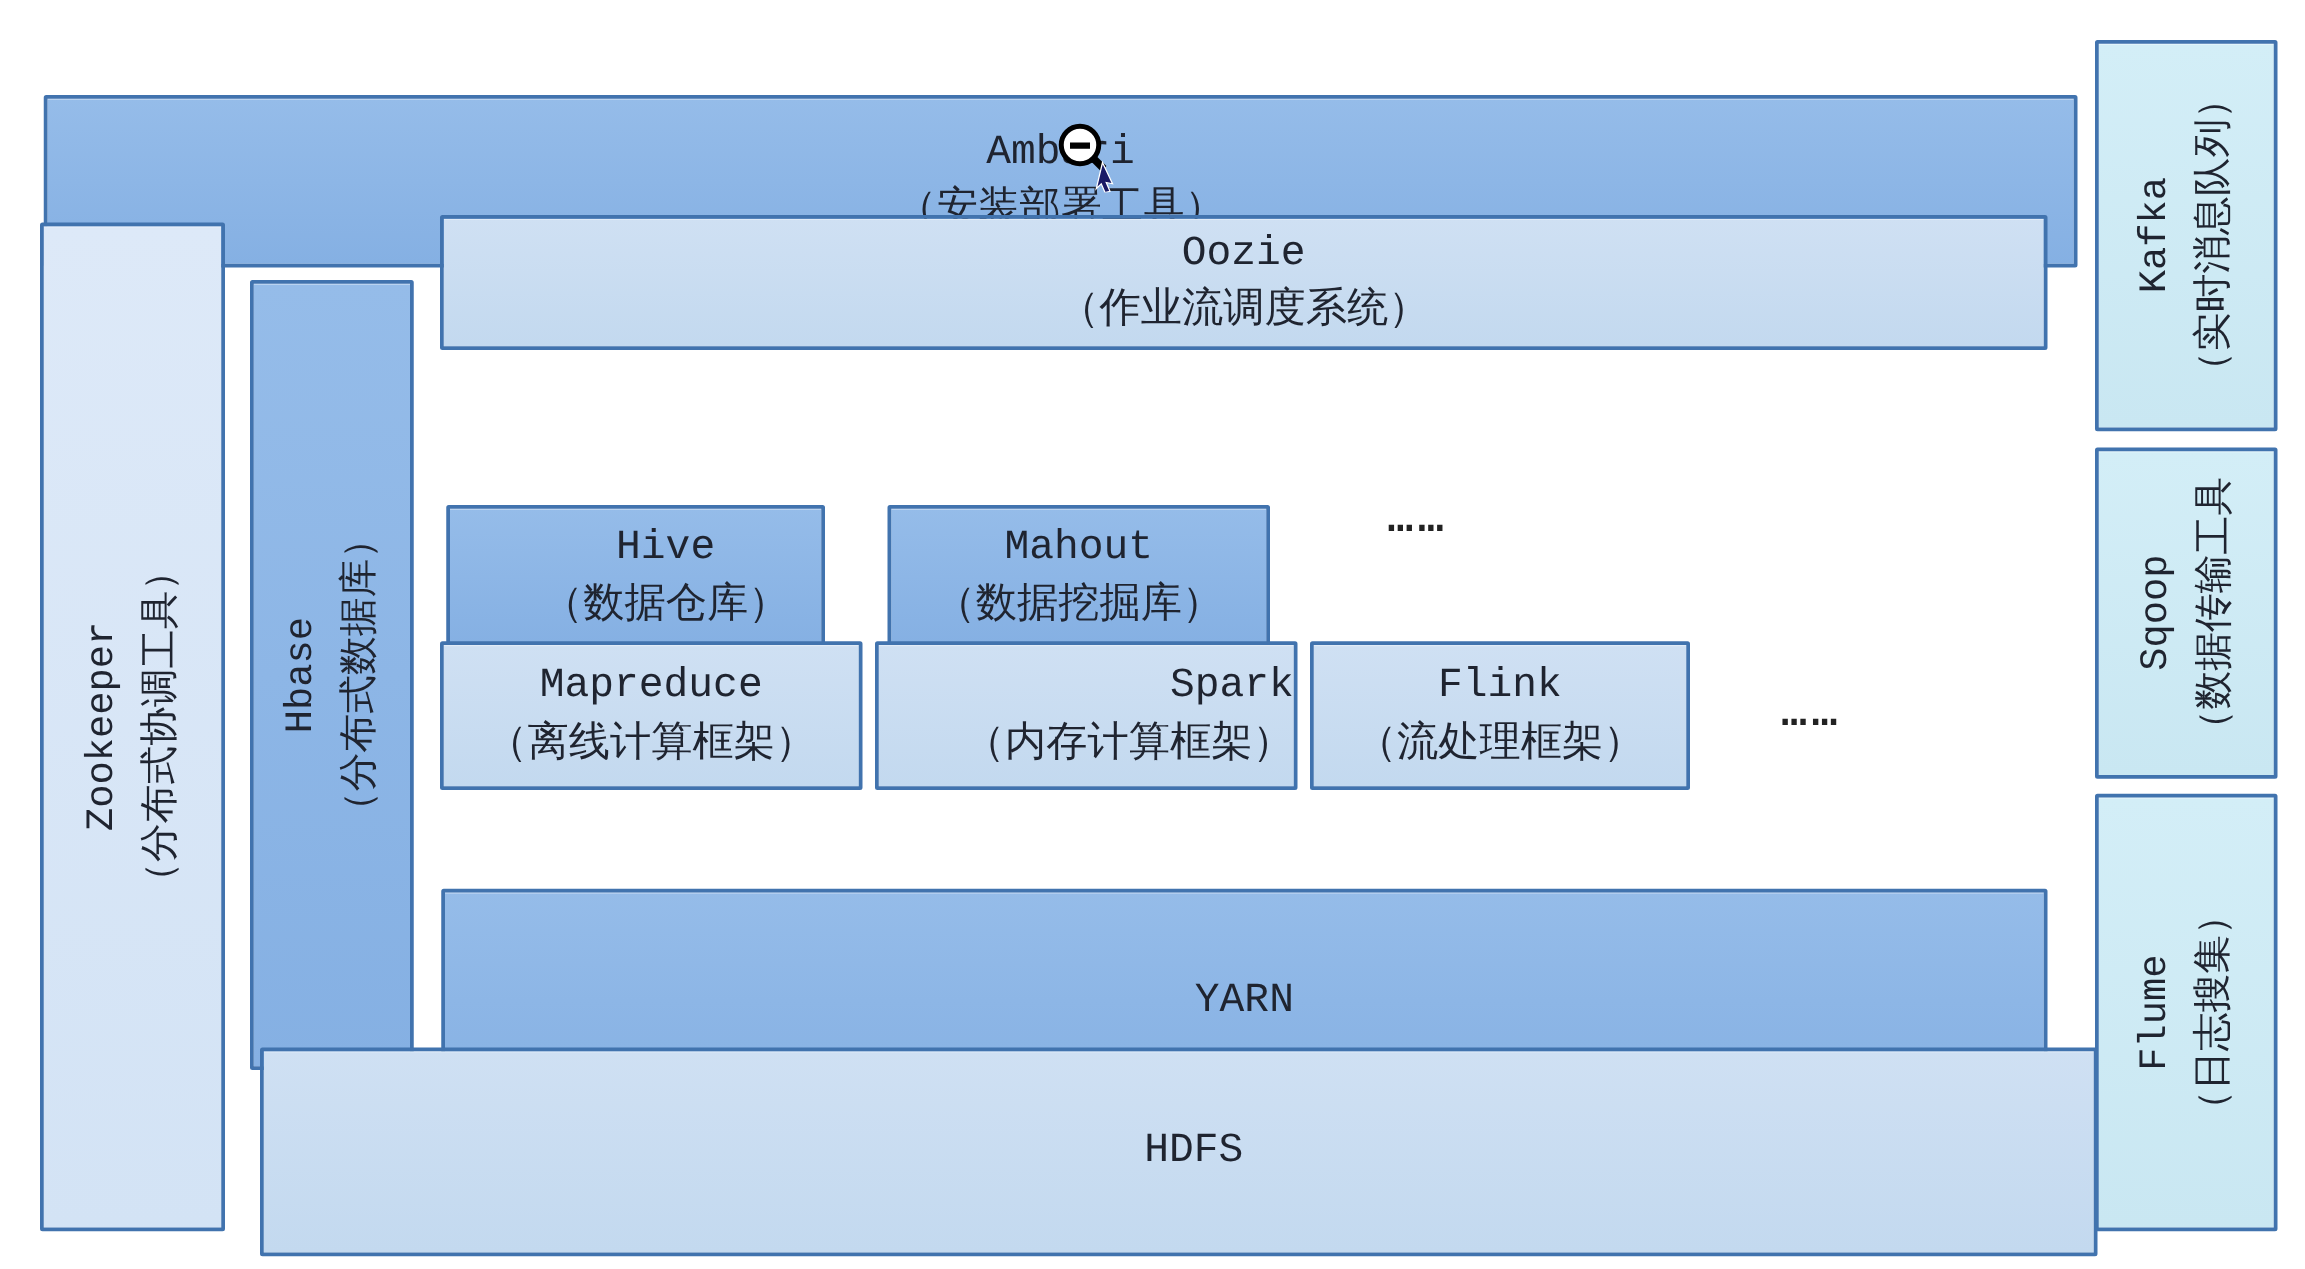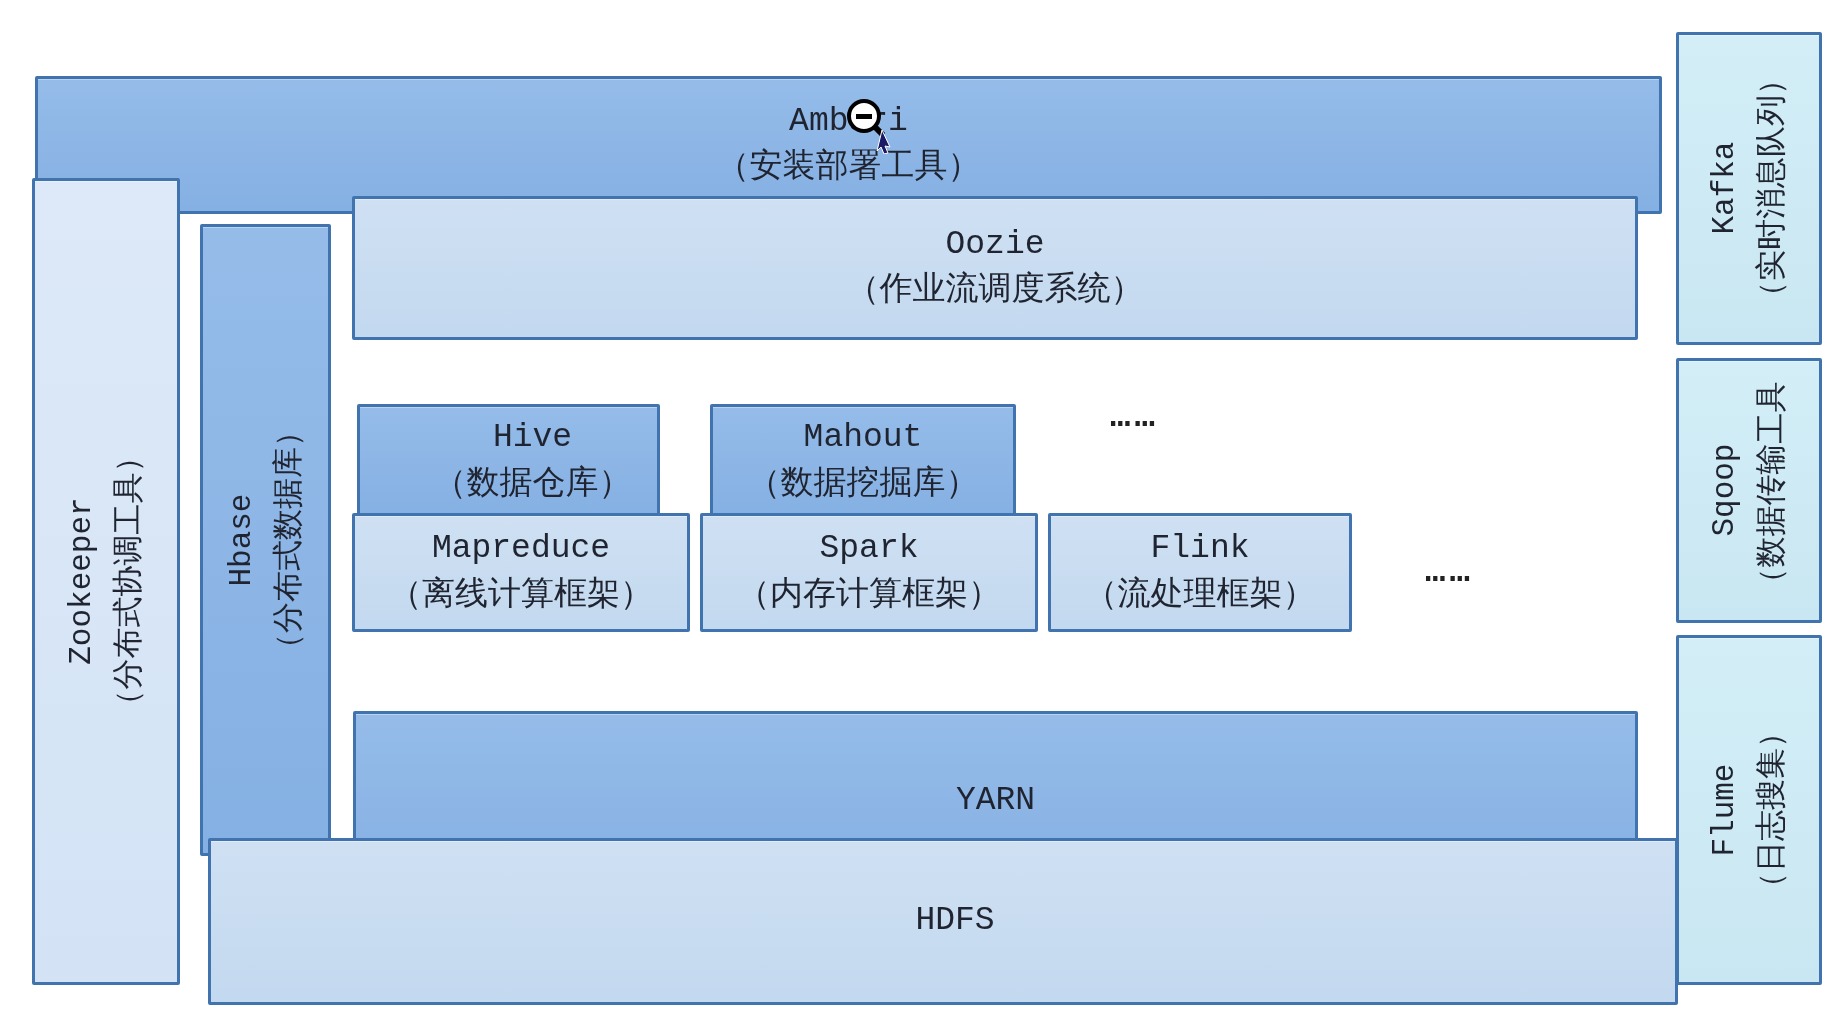--- a/index.html
+++ b/index.html
@@ -64,40 +64,40 @@
     </div>
   </div>
 
   <div class="box vbox fill-med" style="left:200px;top:178px;width:131px;height:632px;">
     <div class="rot">
       <div class="box-name">Hbase</div>
       <div class="box-desc">（分布式数据库）</div>
     </div>
   </div>
 
-  <div class="box fill-light" style="left:352px;top:196px;width:1286px;height:144px;text-align:center;">
+  <div class="box fill-light" style="left:352px;top:172px;width:1286px;height:108px;text-align:center;">
     <div class="box-name">Oozie</div>
     <div class="box-desc">（作业流调度系统）</div>
   </div>
 
   <div class="box fill-med" style="left:357px;top:358px;width:303px;height:115px;padding-left:48px;">
     <div class="box-name">Hive</div>
     <div class="box-desc">（数据仓库）</div>
   </div>
   <div class="box fill-med" style="left:710px;top:358px;width:306px;height:115px;">
     <div class="box-name">Mahout</div>
     <div class="box-desc">（数据挖掘库）</div>
   </div>
   <div class="dots" style="left:1110px;top:398px;">……</div>
 
   <div class="box fill-light" style="left:352px;top:513px;width:338px;height:119px;">
     <div class="box-name">Mapreduce</div>
     <div class="box-desc">（离线计算框架）</div>
   </div>
-  <div class="box fill-light" style="left:700px;top:513px;width:338px;height:119px;">
+  <div class="box fill-light" style="left:700px;top:513px;width:338px;height:119px;align-items:flex-end;">
     <div class="box-name">Spark</div>
     <div class="box-desc">（内存计算框架）</div>
   </div>
   <div class="box fill-light" style="left:1048px;top:513px;width:304px;height:119px;">
     <div class="box-name">Flink</div>
     <div class="box-desc">（流处理框架）</div>
   </div>
   <div class="dots" style="left:1425px;top:553px;">……</div>
 
   <div class="box fill-med" style="left:353px;top:665px;width:1285px;height:180px;">

